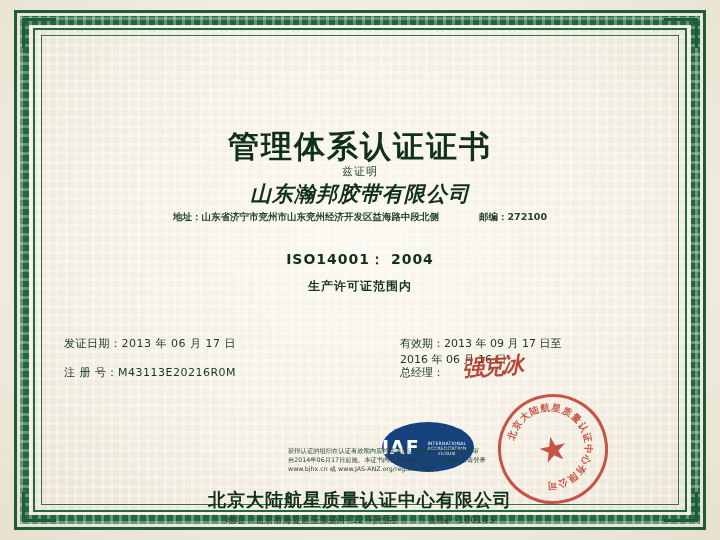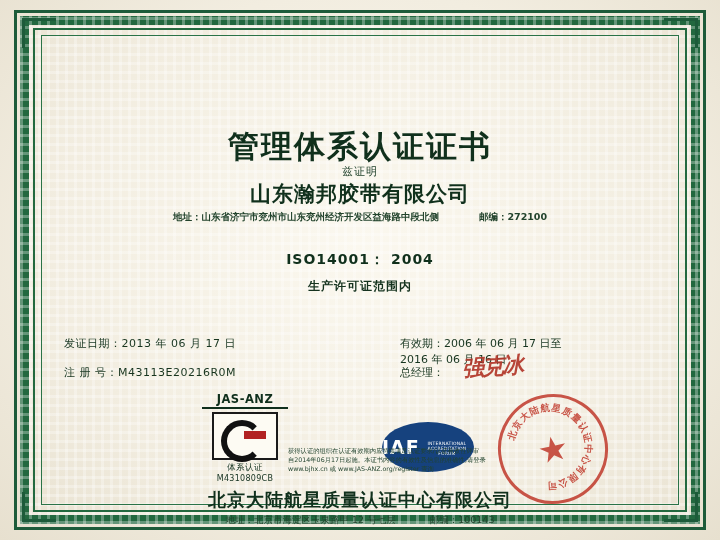--- a/index.html
+++ b/index.html
@@ -126,20 +126,21 @@
   }
 
   .company {
     position: absolute;
     left: 0; right: 0;
     top: 140px;
     font-size: 21px;
     font-weight: bold;
     color: #10301c;
     letter-spacing: 1px;
+    font-style: italic;
   }
 
   .address {
     position: absolute;
     left: 0; right: 0;
     top: 171px;
     font-size: 9.5px;
     color: #22432c;
     font-weight: bold;
   }
@@ -402,44 +403,35 @@
 
     <div class="std-code">ISO14001： 2004</div>
 
     <div class="scope-label">生产许可证范围内</div>
 
     <div class="issue-row">
       <span>发证日期：</span><span>2013 年 06 月 17 日</span>
     </div>
 
     <div class="valid-row">
-      <span class="nowrap">有效期：</span><span class="nowrap">2006 年 06 月 17 日至</span><br>
+      <span class="nowrap">有效期：</span><span class="nowrap">2013 年 09 月 17 日至</span><br>
       <span class="nowrap">2016 年 06 月 16 日</span>
     </div>
 
     <div class="reg-row">
       <span>注 册 号：</span><span>M43113E20216R0M</span>
     </div>
 
     <div class="gm-row">
       <span>总经理：</span>
     </div>
     <div class="signature">强克冰</div>
 
     <div class="logos">
 
-      <div class="jasanz">
-        <div class="jtitle">JAS-ANZ</div>
-        <div class="jbox">
-          <div class="c"></div>
-          <div class="bar"></div>
-        </div>
-        <div class="jsub">体系认证</div>
-        <div class="jnum">M4310809CB</div>
-      </div>
 
       <div class="iaf">
         <div class="iaf-text">IAF</div>
         <div class="iaf-sub">INTERNATIONAL ACCREDITATION FORUM</div>
       </div>
 
       <div class="seal">
         <div class="star">★</div>
         <div class="seal-text">
           <svg viewBox="0 0 104 104" width="98" height="98" style="position:absolute;left:0;top:0;">

